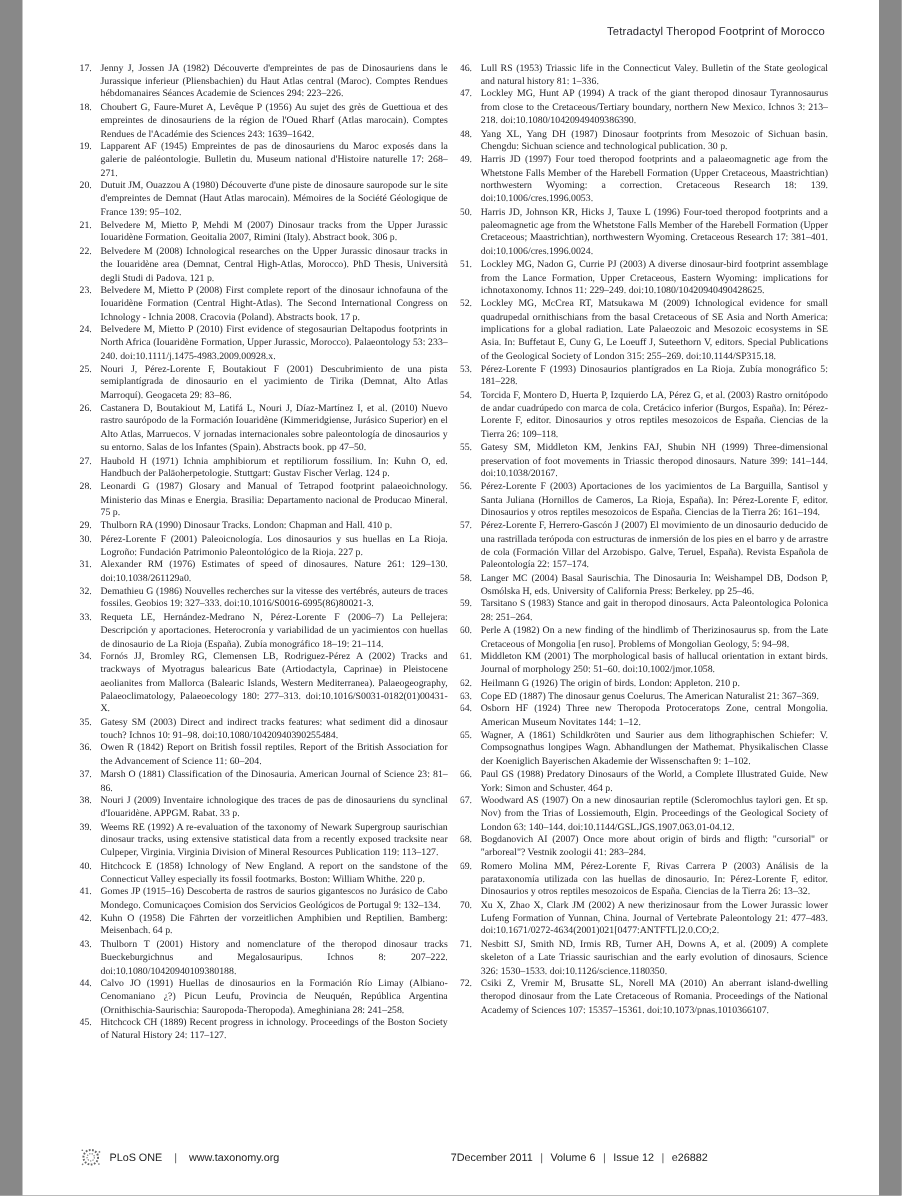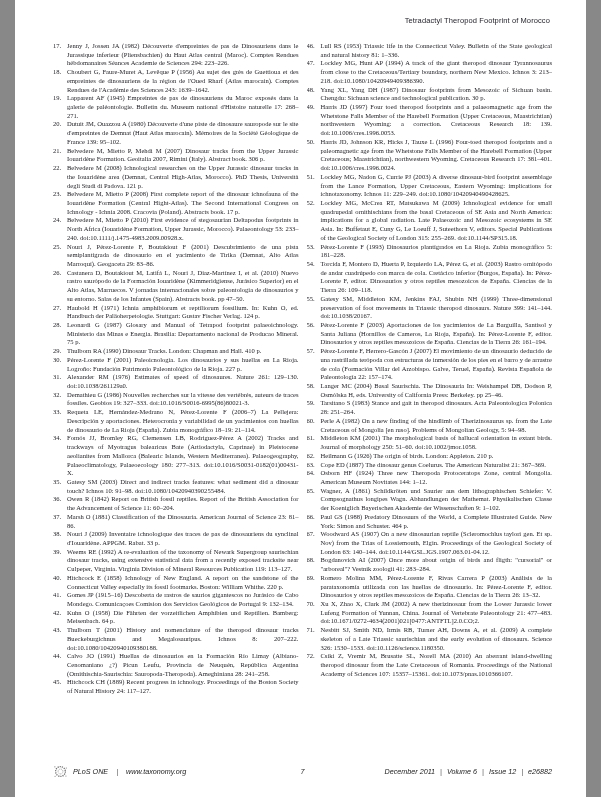--- a/index.html
+++ b/index.html
@@ -55,25 +55,24 @@
   .footer {
     position: absolute;
     left: 38px;
     right: 34px;
     bottom: 18px;
     display: flex;
     align-items: center;
     font-family: "Liberation Sans", sans-serif;
     font-size: 7.2px;
     color: #222;
-    font-style: italic;
   }
   .footer .left  { flex: 1; display: flex; align-items: center; gap: 5px; }
   .footer .center{ flex: 0 0 auto; text-align: center; }
-  .footer .right { flex: 1; text-align: right; }
+  .footer .right { flex: 1; }
   .logo {
     width: 15px; height: 15px;
     display: inline-block;
   }
   .sep { padding: 0 3px; color: #555; }
 </style>
 </head>
 <body>
 
 <div class="page">

